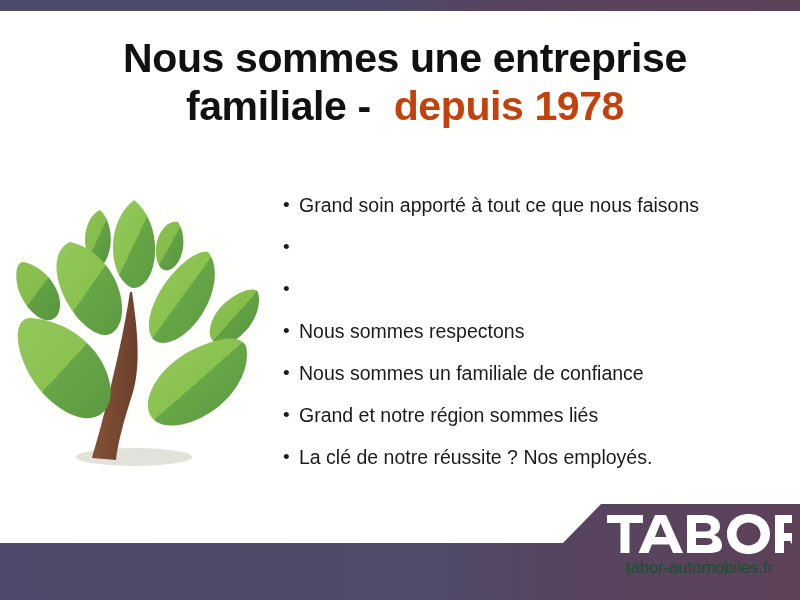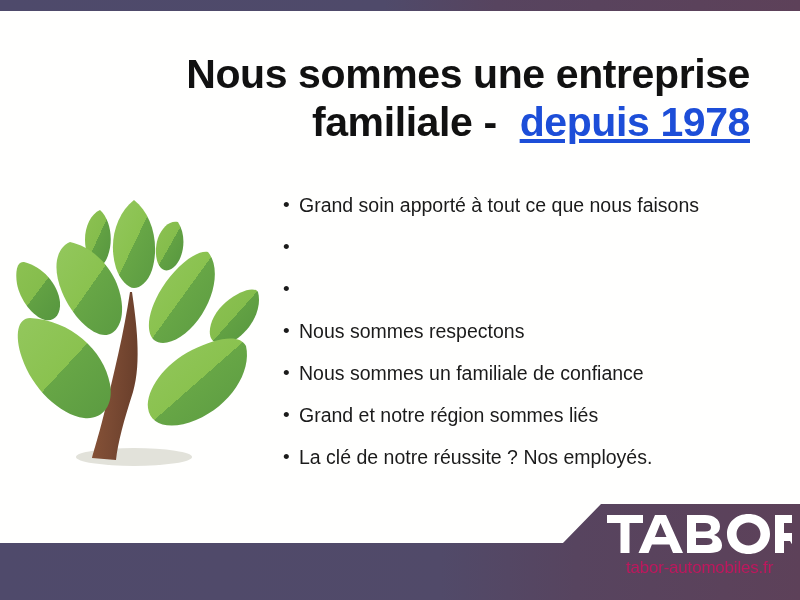--- a/index.html
+++ b/index.html
@@ -29,35 +29,33 @@
     height: 11px;
     background: linear-gradient(90deg, #4e4a6b 0%, #4f4a6a 48%, #57445f 62%, #5d4159 100%);
   }
 
   
   .title-block {
     position: absolute;
     left: 60px;
     top: 34px;
     width: 690px;
-    text-align: right;
+    text-align: center;
     line-height: 1.18;
     letter-spacing: -0.4px;
-    margin-top: 16px;
   }
   .title-line {
     font-size: 41px;
     font-weight: bold;
     color: #111111;
     white-space: nowrap;
   }
   .title-accent {
-    color: #1d4ed8;
+    color: #c2410c;
     font-weight: bold;
-    text-decoration: underline;
   }
   .title-spacer { display: inline-block; width: 12px; }
 
   
   .bullet-list {
     position: absolute;
     left: 283px;
     top: 193px;
     width: 490px;
   }
@@ -112,21 +110,21 @@
   .logo-mark {
     width: 185px;
     height: 44px;
   }
   .logo-mark svg { display: block; width: 100%; height: 100%; }
   .logo-url {
     margin-top: 2px;
     width: 185px;
     text-align: center;
     font-size: 17px;
-    color: #be185d;
+    color: #14532d;
     letter-spacing: -0.2px;
     white-space: nowrap;
   }
 </style>
 </head>
 <body>
 
 <div class="slide">
 
   <div class="top-bar"></div>

